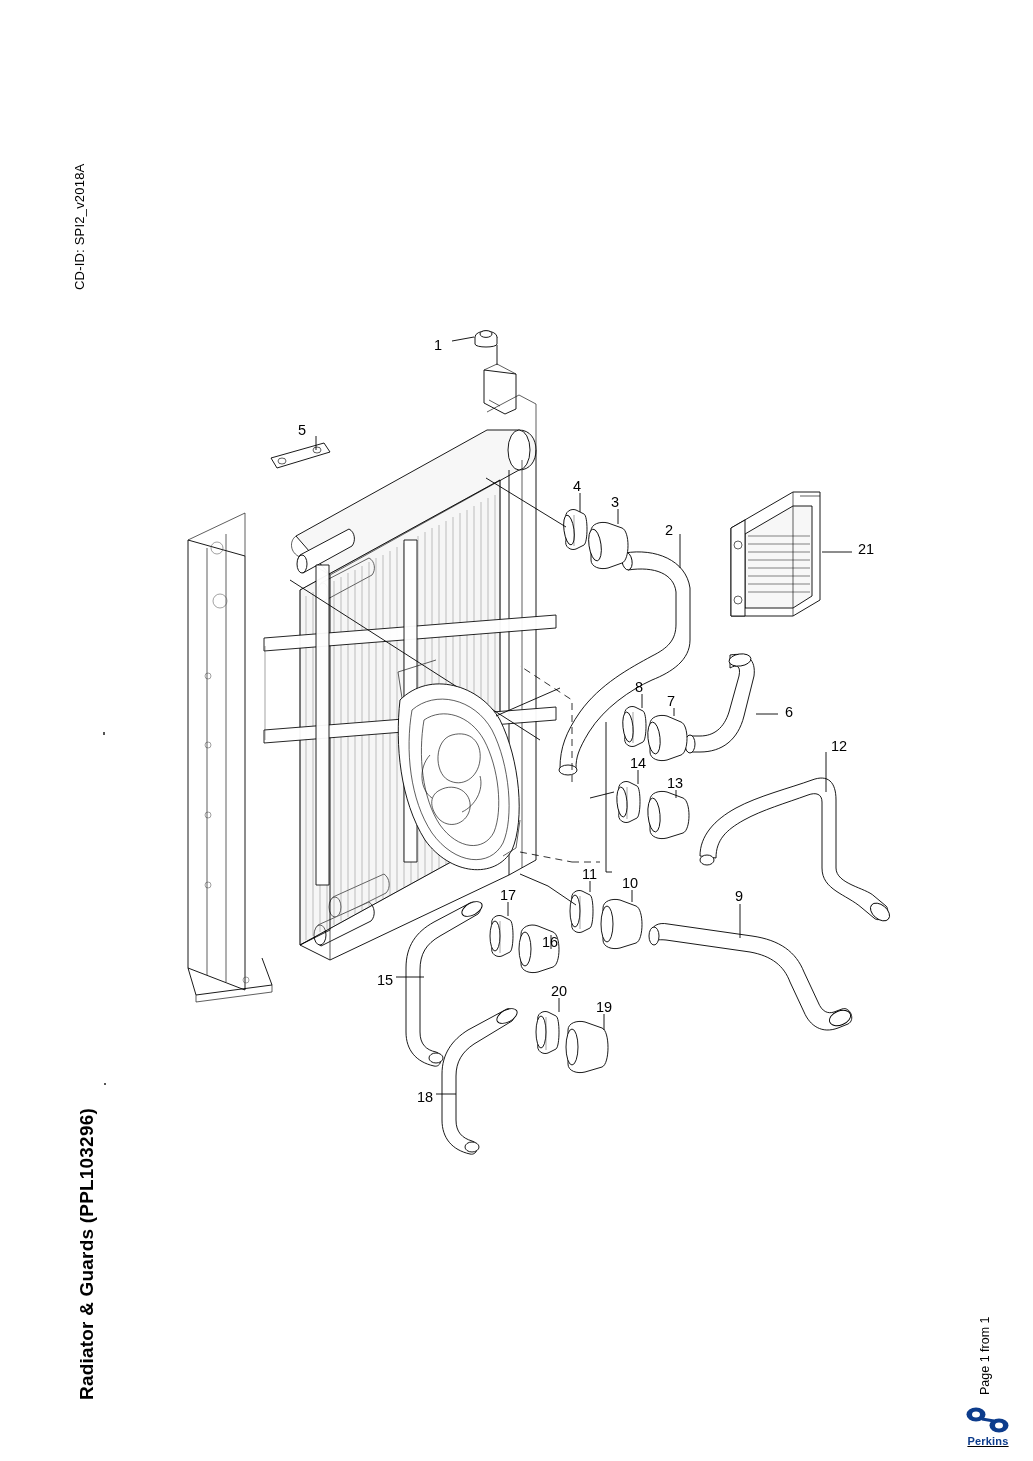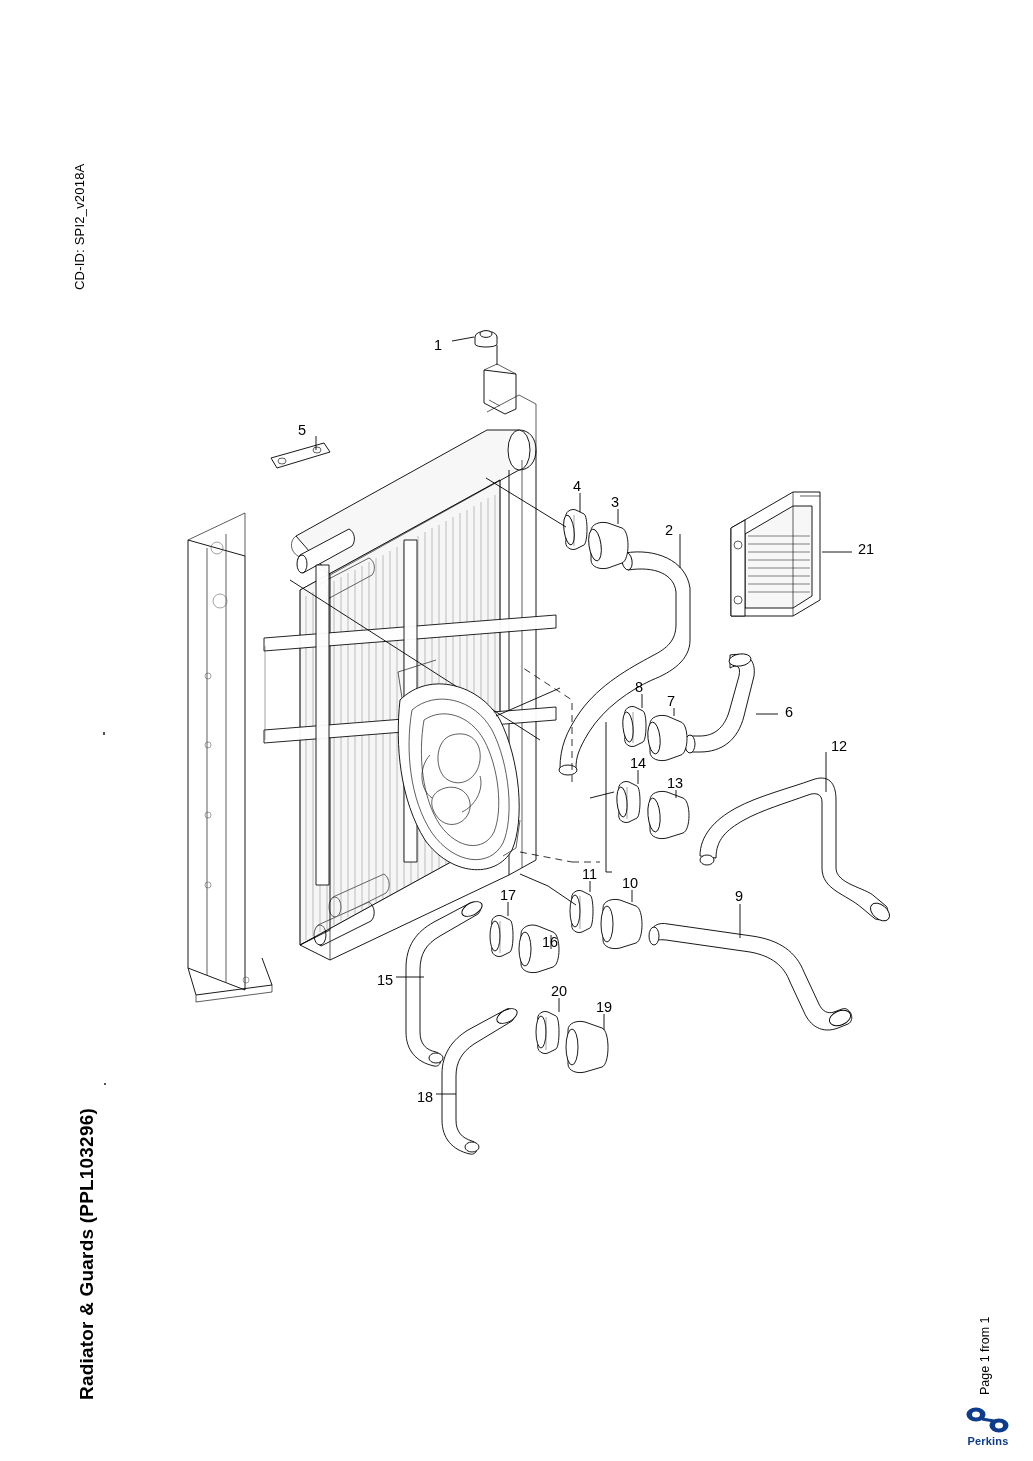--- a/index.html
+++ b/index.html
@@ -58,20 +58,21 @@
   #speck2 { left: 104px; top: 1083px; width:2px; height:2px;}
 
   
   #logo {
     position: absolute;
     left: 962px;
     top: 1406px;
     width: 52px;
     height: 44px;
     text-align: center;
+    text-decoration: underline;
   }
   #logo .mark {
     display: block;
     margin: 0 auto;
   }
   #logo .word {
     display: block;
     font-size: 11px;
     font-weight: bold;
     color: #0d3c8c;

